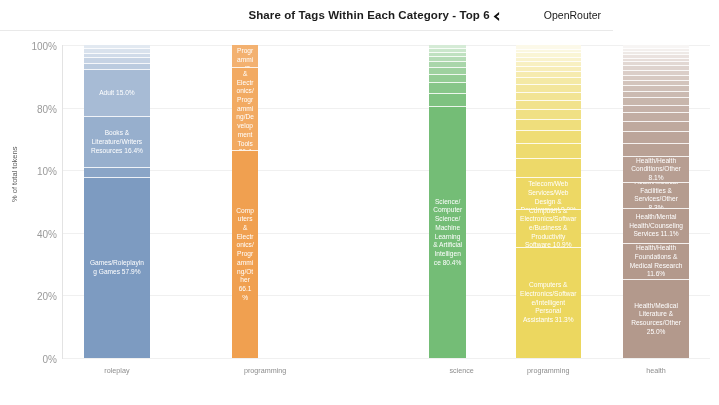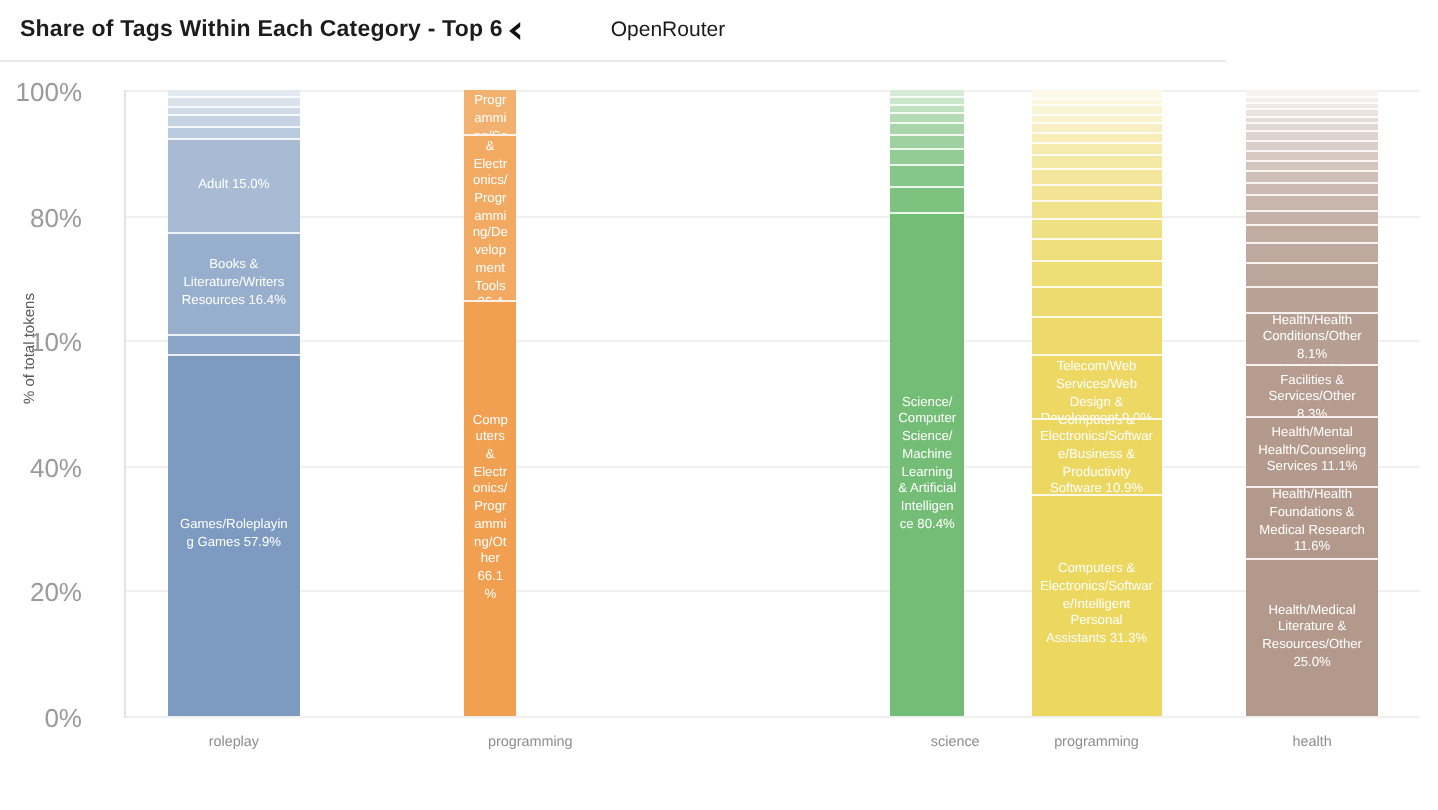--- a/index.html
+++ b/index.html
@@ -8,21 +8,21 @@
     background: #ffffff;
     font-family: "Liberation Sans", sans-serif;
     overflow: hidden;
   }
   #root { position: relative; width: 719px; height: 405px; background:#fff; }
 
   
   .header {
     position: absolute; left: 0; top: 0; width: 613px; height: 31px;
     border-bottom: 1px solid #e9e9e9;
-    display: flex; align-items: center; justify-content: flex-start;
+    display: flex; align-items: center; justify-content: flex-end;
     padding: 0 12px 0 10px;
   }
   .title {
     font-size: 11.5px; font-weight: bold; color: #1c1c1c;
     letter-spacing: .1px; white-space: nowrap;
   }
   .brand { display: flex; align-items: center; gap: 5px; }
   .brand-mark { width: 13px; height: 13px; display:block; }
   .brand-text { font-size: 10.5px; color: #1a1a1a; white-space: nowrap; margin-left: 36px; }
 
@@ -32,23 +32,23 @@
     left: 62px; top: 45px;
     width: 648px; height: 314px;
     border-left: 1px solid #e3e3e3;
     border-bottom: 1px solid #e3e3e3;
   }
   .gridline {
     position: absolute; left: 0; width: 100%;
     border-top: 1px solid #f0f0f0;
   }
   .ytick {
-    position: absolute; right: 100%; margin-right: 22px;
+    position: absolute; right: 100%; margin-right: 6px;
     transform: translateY(-50%);
-    font-size: 13px; color: #9a9a9a; white-space: nowrap;
+    font-size: 10px; color: #9a9a9a; white-space: nowrap;
   }
   .ylabel {
     position: absolute; left: 10px; top: 202px;
     transform: rotate(-90deg); transform-origin: left top;
     font-size: 7.5px; color: #5a5a5a; white-space: nowrap;
   }
 
   
   .bar {
     position: absolute; bottom: 0; height: 100%;
@@ -144,21 +144,21 @@
           <span class="seg-label">Computers &amp; Electronics/Programming/Scripting Languages 7.0%</span>
         </div>
         <div class="seg" title="Computers &amp; Electronics/Programming/Development Tools 26.4%" style="height: 83.0472px; background: rgb(242, 170, 98);">
           <span class="seg-label">Computers &amp; Electronics/Programming/Development Tools 26.4%</span>
         </div>
         <div class="seg" title="Computers &amp; Electronics/Programming/Other 66.1%" style="height: 207.933px; background: rgb(240, 160, 80);">
           <span class="seg-label">Computers &amp; Electronics/Programming/Other 66.1%</span>
         </div>
         <span class="xtick">programming</span>
       </div>
-      <div class="bar" style="left: 354px; width: 65.2392px; padding-left: 28px;">
+      <div class="bar" style="left: 338px; width: 65.2392px; padding-left: 28px;">
         <div class="seg" title="" style="height: 3.13px; background: rgb(213, 235, 214);"></div>
         <div class="seg" title="" style="height: 3.756px; background: rgb(202, 230, 203);"></div>
         <div class="seg" title="" style="height: 4.382px; background: rgb(191, 225, 192);"></div>
         <div class="seg" title="" style="height: 5.008px; background: rgb(180, 219, 181);"></div>
         <div class="seg" title="" style="height: 5.947px; background: rgb(169, 214, 170);"></div>
         <div class="seg" title="" style="height: 6.886px; background: rgb(158, 209, 159);"></div>
         <div class="seg" title="" style="height: 8.138px; background: rgb(147, 204, 148);"></div>
         <div class="seg" title="" style="height: 10.642px; background: rgb(135, 198, 137);"></div>
         <div class="seg" title="" style="height: 13.459px; background: rgb(126, 194, 128);"></div>
         <div class="seg" title="Science/Computer Science/Machine Learning &amp; Artificial Intelligence 80.4%" style="height: 251.652px; background: rgb(116, 189, 118);">

